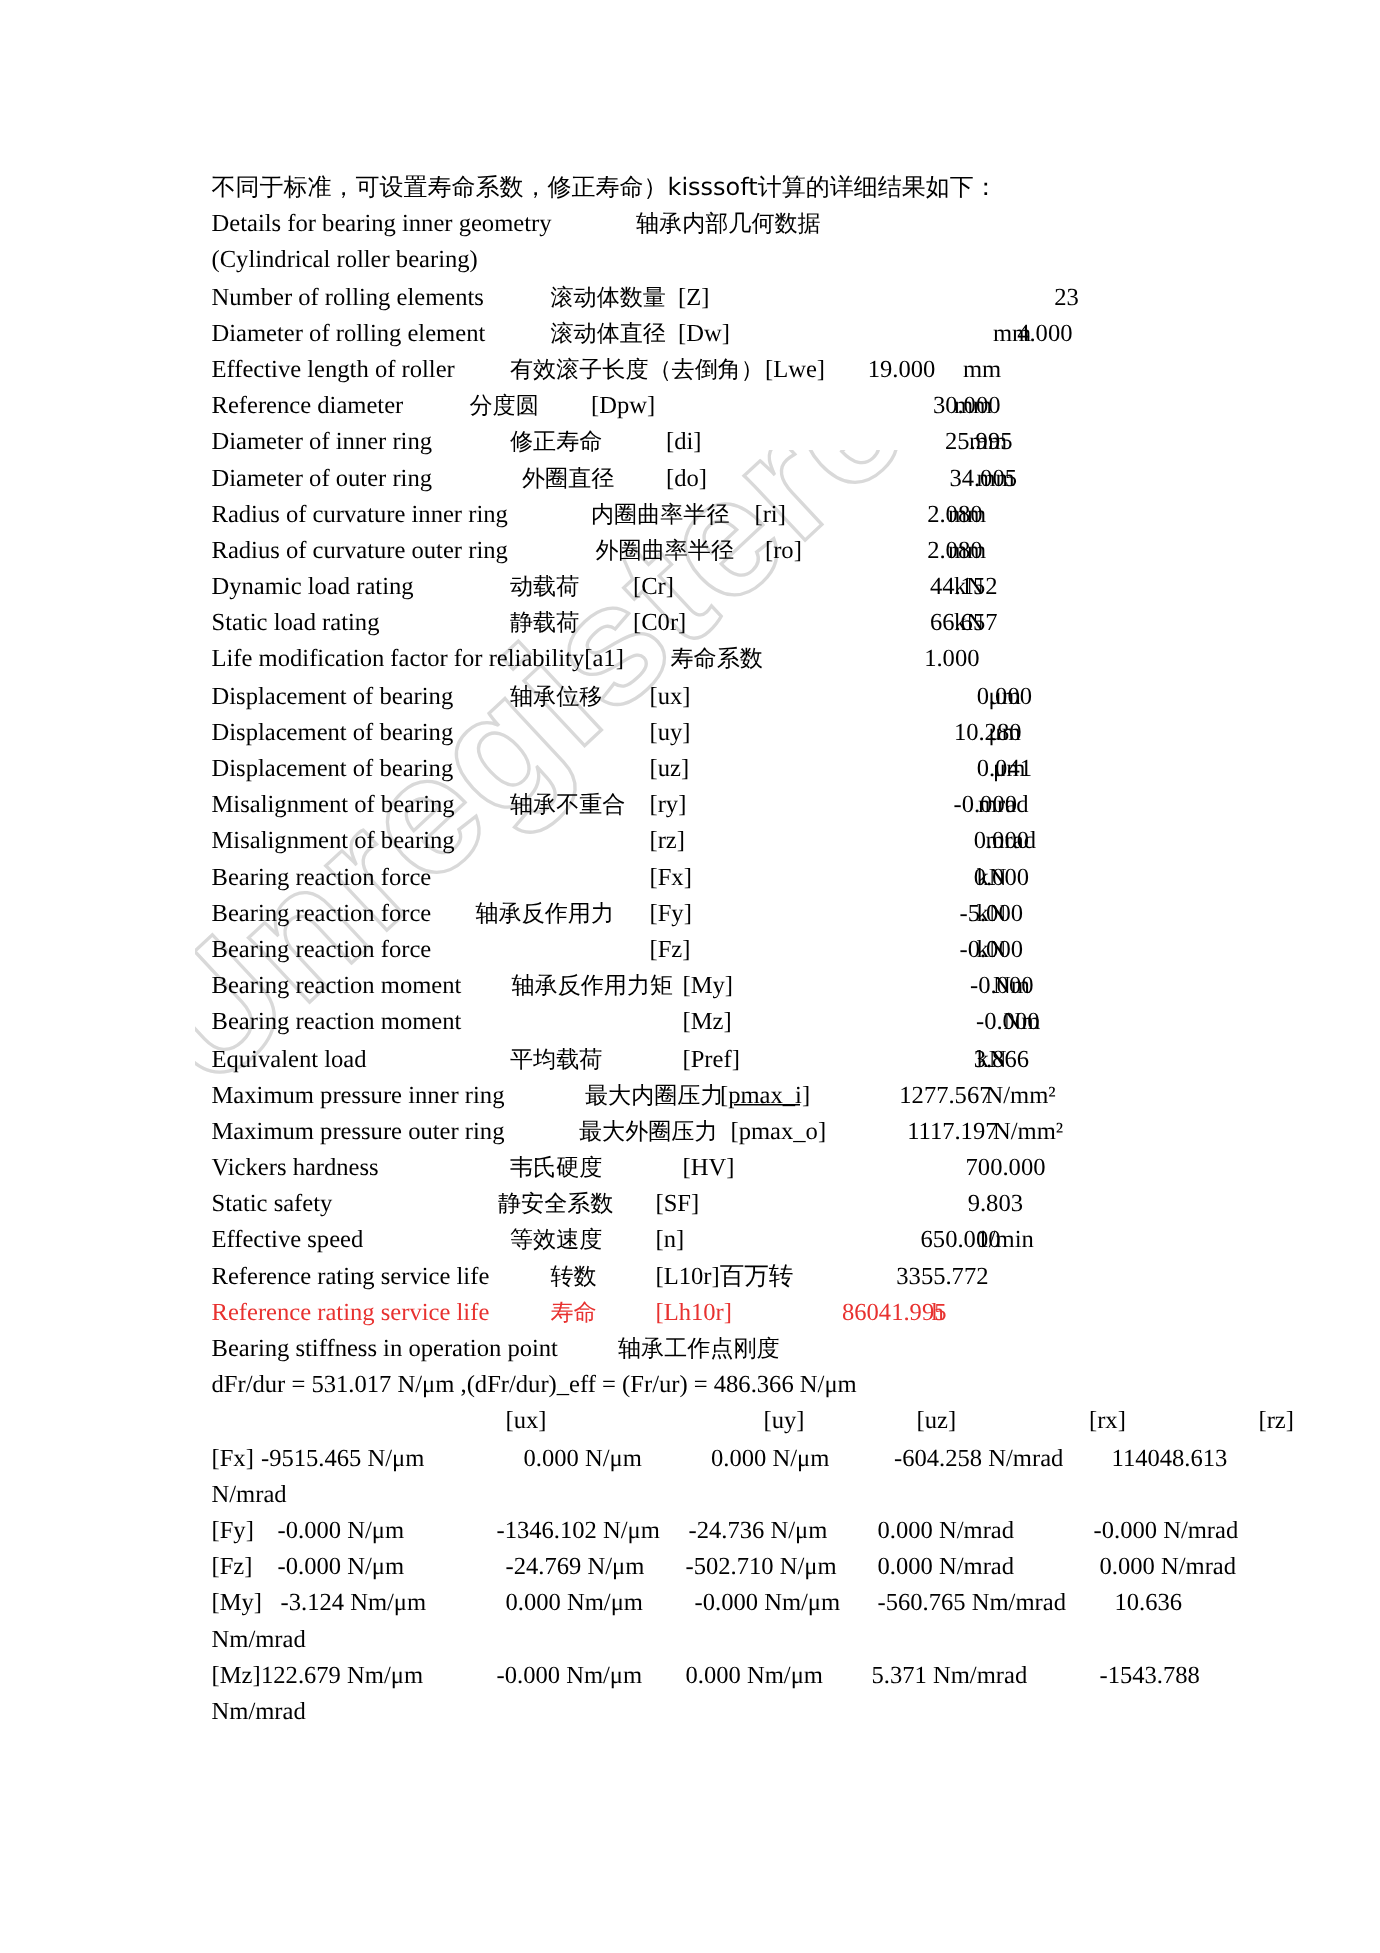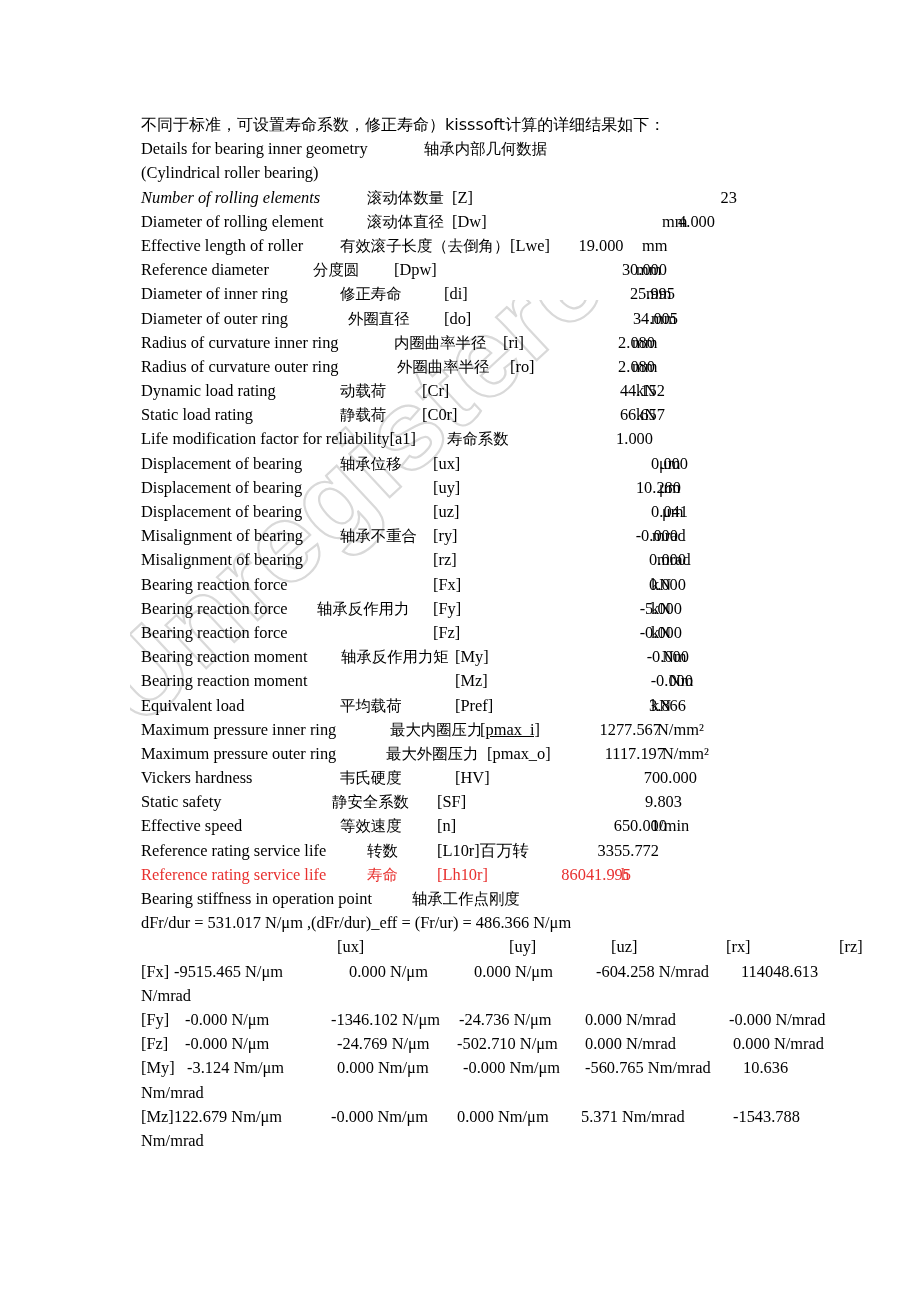--- a/index.html
+++ b/index.html
@@ -89,24 +89,24 @@
     <div class="line">
       <span class="c" style="left:0;">Details for bearing inner geometry</span>
       <span class="c cjk" style="left:283px;">轴承内部几何数据</span>
     </div>
     <div class="line">
       <span class="c" style="left:0;">(Cylindrical roller bearing)</span>
     </div>
 
     <div id="param-rows">
         <div class="line">
-          <span class="c" style="left: 0px; font-style: italic;">Number of rolling elements</span>
+          <span class="c" style="left: 0px;">Number of rolling elements</span>
           <span class="c cjk" style="left: 226px;">滚动体数量</span>
           <span class="c" style="left: 311px;">[Z]</span>
-          <span class="c" style="left: 496px; width: 100px; text-align: right;">23</span>
+          <span class="c" style="left: 520px; width: 100px; text-align: center;">23</span>
         </div>
         <div class="line">
           <span class="c" style="left: 0px;">Diameter of rolling element</span>
           <span class="c cjk" style="left: 226px;">滚动体直径</span>
           <span class="c" style="left: 311px;">[Dw]</span>
           <span class="c" style="left: 474px; width: 100px; text-align: right;">4.000</span>
           <span class="c" style="left: 521px;">mm</span>
         </div>
         <div class="line">
           <span class="c" style="left: 0px;">Effective length of roller</span>

